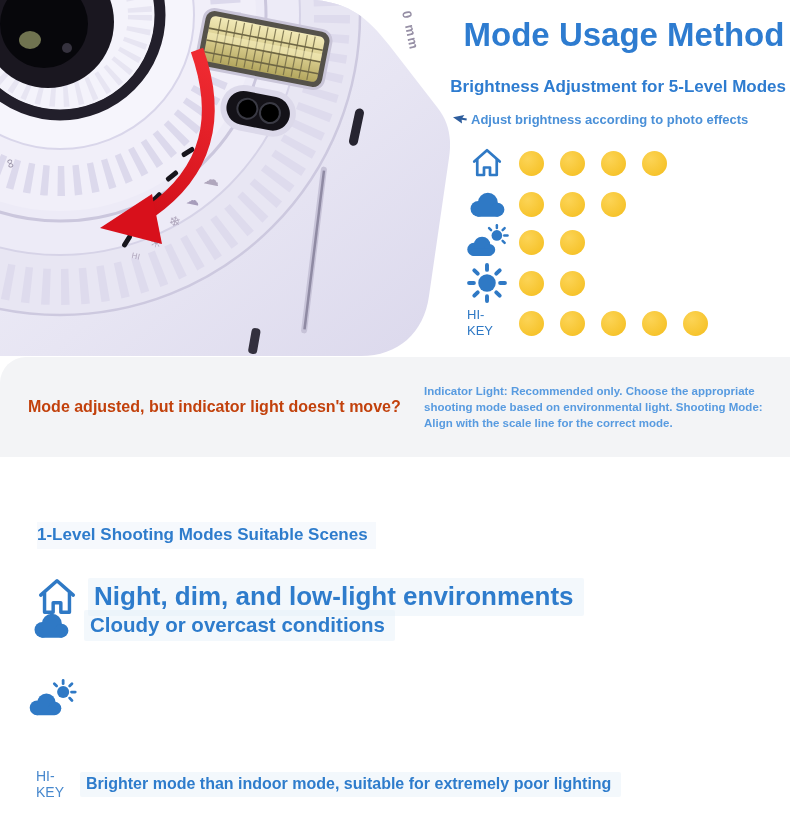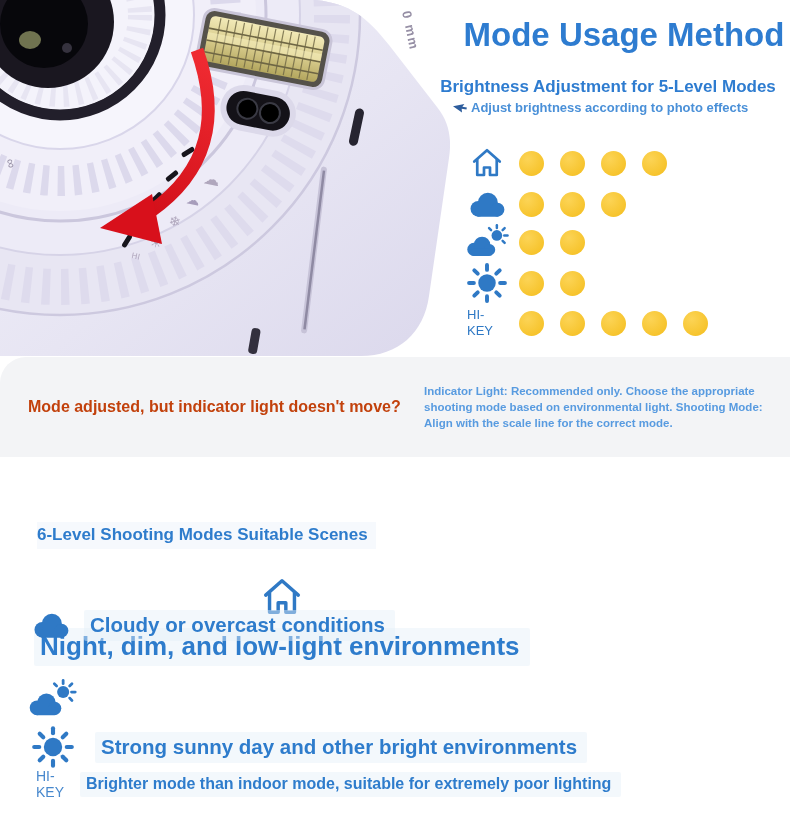--- a/index.html
+++ b/index.html
@@ -5,23 +5,23 @@
   html,body{margin:0;padding:0;background:#fff;}
   body{width:790px;height:828px;overflow:hidden;font-family:"Liberation Sans",sans-serif;}
   .page{position:relative;width:790px;height:828px;background:#fff;overflow:hidden;}
 
   
   .camera{position:absolute;left:0;top:0;}
 
   
   .title{position:absolute;left:446px;top:16px;width:326px;text-align:center;
          font-size:33px;font-weight:bold;color:#2E7CD0;white-space:nowrap;margin-left:15px;}
-  .subtitle{position:absolute;left:430px;top:77px;width:356px;text-align:center;
+  .subtitle{position:absolute;left:430px;top:77px;width:356px;text-align:right;
             font-size:17px;font-weight:bold;color:#2E7CD0;white-space:nowrap;}
-  .hint{position:absolute;left:453px;top:100px;display:flex;align-items:flex-end;gap:2px;
+  .hint{position:absolute;left:453px;top:112px;display:flex;align-items:flex-start;gap:2px;
         font-size:13px;font-weight:bold;color:#4A90D8;white-space:nowrap;}
   .cursor-ic{width:16px;height:16px;flex:0 0 auto;margin-top:-2px;}
 
   
   .brow{position:absolute;left:455px;height:40px;display:flex;align-items:center;}
   .brow .cell{width:64px;display:flex;justify-content:center;align-items:center;color:#2F79C5;}
   .dots{display:flex;gap:16px;align-items:center;}
   .dot{width:25px;height:25px;border-radius:50%;
        background:radial-gradient(circle at 35% 32%, #fcd456, #f4bd1c);}
   .hikey{width:64px;box-sizing:border-box;padding-left:12px;font-size:13px;line-height:1.2;
@@ -34,21 +34,21 @@
      font-size:16px;font-weight:bold;color:#c2410c;white-space:nowrap;}
   .a{position:absolute;left:424px;top:0;height:100%;width:345px;display:flex;align-items:center;
      font-size:11.5px;font-weight:bold;color:#589BE0;line-height:1.4;}
 
   
   .scene-heading{position:absolute;left:37px;top:522px;font-size:17px;font-weight:bold;color:#2E7CCC;
                  background:rgba(233,241,249,.4);padding:3px 8px 4px 0;white-space:nowrap;}
   .srow{position:absolute;display:flex;align-items:center;color:#2E7CCC;font-weight:bold;}
   .srow .sic{color:#2F79C5;flex:0 0 auto;display:block;}
   .stext{white-space:nowrap;background:rgba(229,239,248,.45);padding:3px 10px 4px 6px;border-radius:2px;}
-  .sr0{left:34px;top:574px;gap:8px;font-size:26px;flex-direction:column;}
+  .sr0{left:34px;top:574px;gap:8px;font-size:26px;}
   .sr1{left:30px;top:609px;gap:12px;font-size:20.5px;}
   .sr2{left:26px;top:679px;gap:8px;font-size:21px;}
   .sr3{left:31px;top:725px;gap:20px;font-size:20.5px;}
   .sr4{left:36px;top:768px;gap:16px;font-size:16px;}
   .hikey2{font-size:14px;line-height:1.15;color:#4788CD;font-weight:500;flex:0 0 auto;}
   .symbols{position:absolute;width:0;height:0;overflow:hidden;}
 </style>
 </head>
 <body>
 
@@ -262,21 +262,21 @@
           <span class="dot"></span>
         </div>
     </div>
   </div>
 
   <div class="band">
     <div class="q">Mode adjusted, but indicator light doesn't move?</div>
     <div class="a">Indicator Light: Recommended only. Choose the appropriate shooting mode based on environmental light. Shooting Mode: Align with the scale line for the correct mode.</div>
   </div>
 
-  <div class="scene-heading">6-Level Shooting Modes Suitable Scenes</div>
+  <div class="scene-heading">1-Level Shooting Modes Suitable Scenes</div>
 
   <div class="srow sr0">
     <svg class="sic" width="46" height="46" viewBox="0 0 48 48">
         <use href="#ic-house"></use>
       </svg>
     <span class="stext">Night, dim, and low-light environments</span>
   </div>
 
   <div class="srow sr1">
     <svg class="sic" width="42" height="33" viewBox="0 0 48 38">
@@ -284,26 +284,20 @@
       </svg>
     <span class="stext">Cloudy or overcast conditions</span>
   </div>
 
   <div class="srow sr2">
     <svg class="sic" width="52" height="41" viewBox="0 0 56 44">
         <use href="#ic-suncloud"></use>
       </svg>
   </div>
 
-  <div class="srow sr3">
-    <svg class="sic" width="44" height="44" viewBox="0 0 48 48">
-        <use href="#ic-sun"></use>
-      </svg>
-    <span class="stext">Strong sunny day and other bright environments</span>
-  </div>
 
   <div class="srow sr4">
     <div class="hikey2">
       <div>HI-</div>
       <div>KEY</div>
     </div>
     <span class="stext">Brighter mode than indoor mode, suitable for extremely poor lighting</span>
   </div>
 
 </div>

